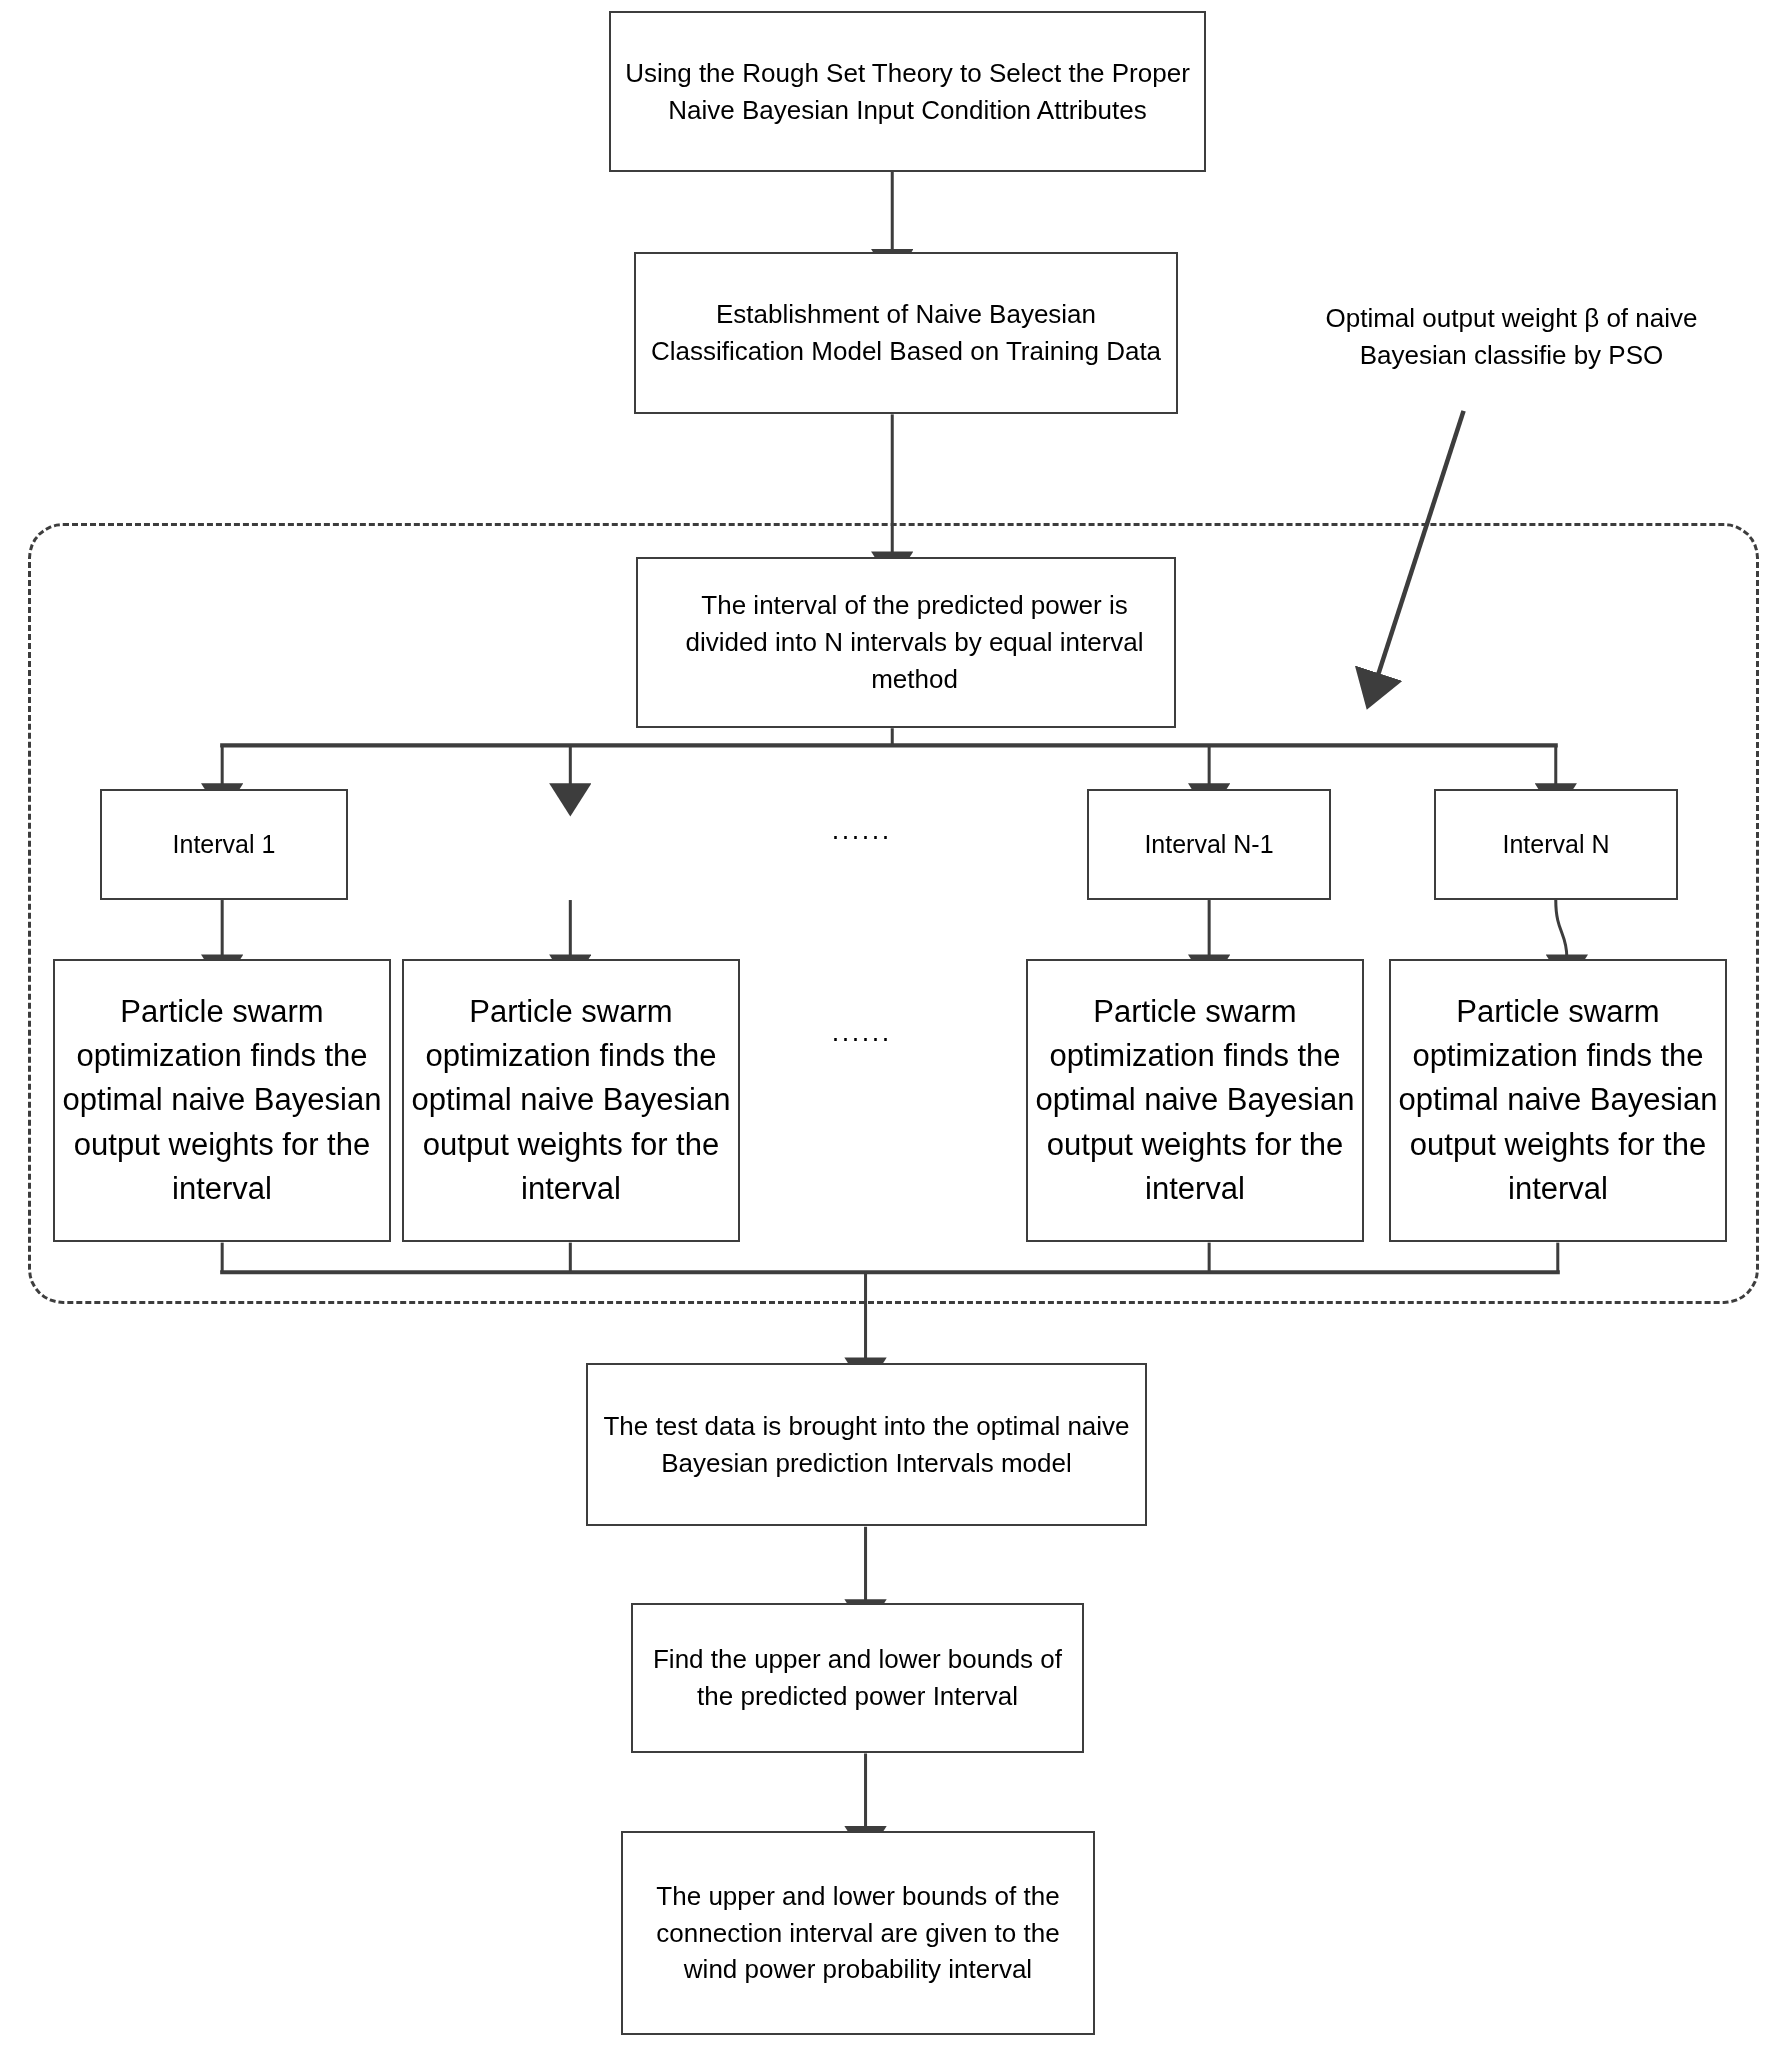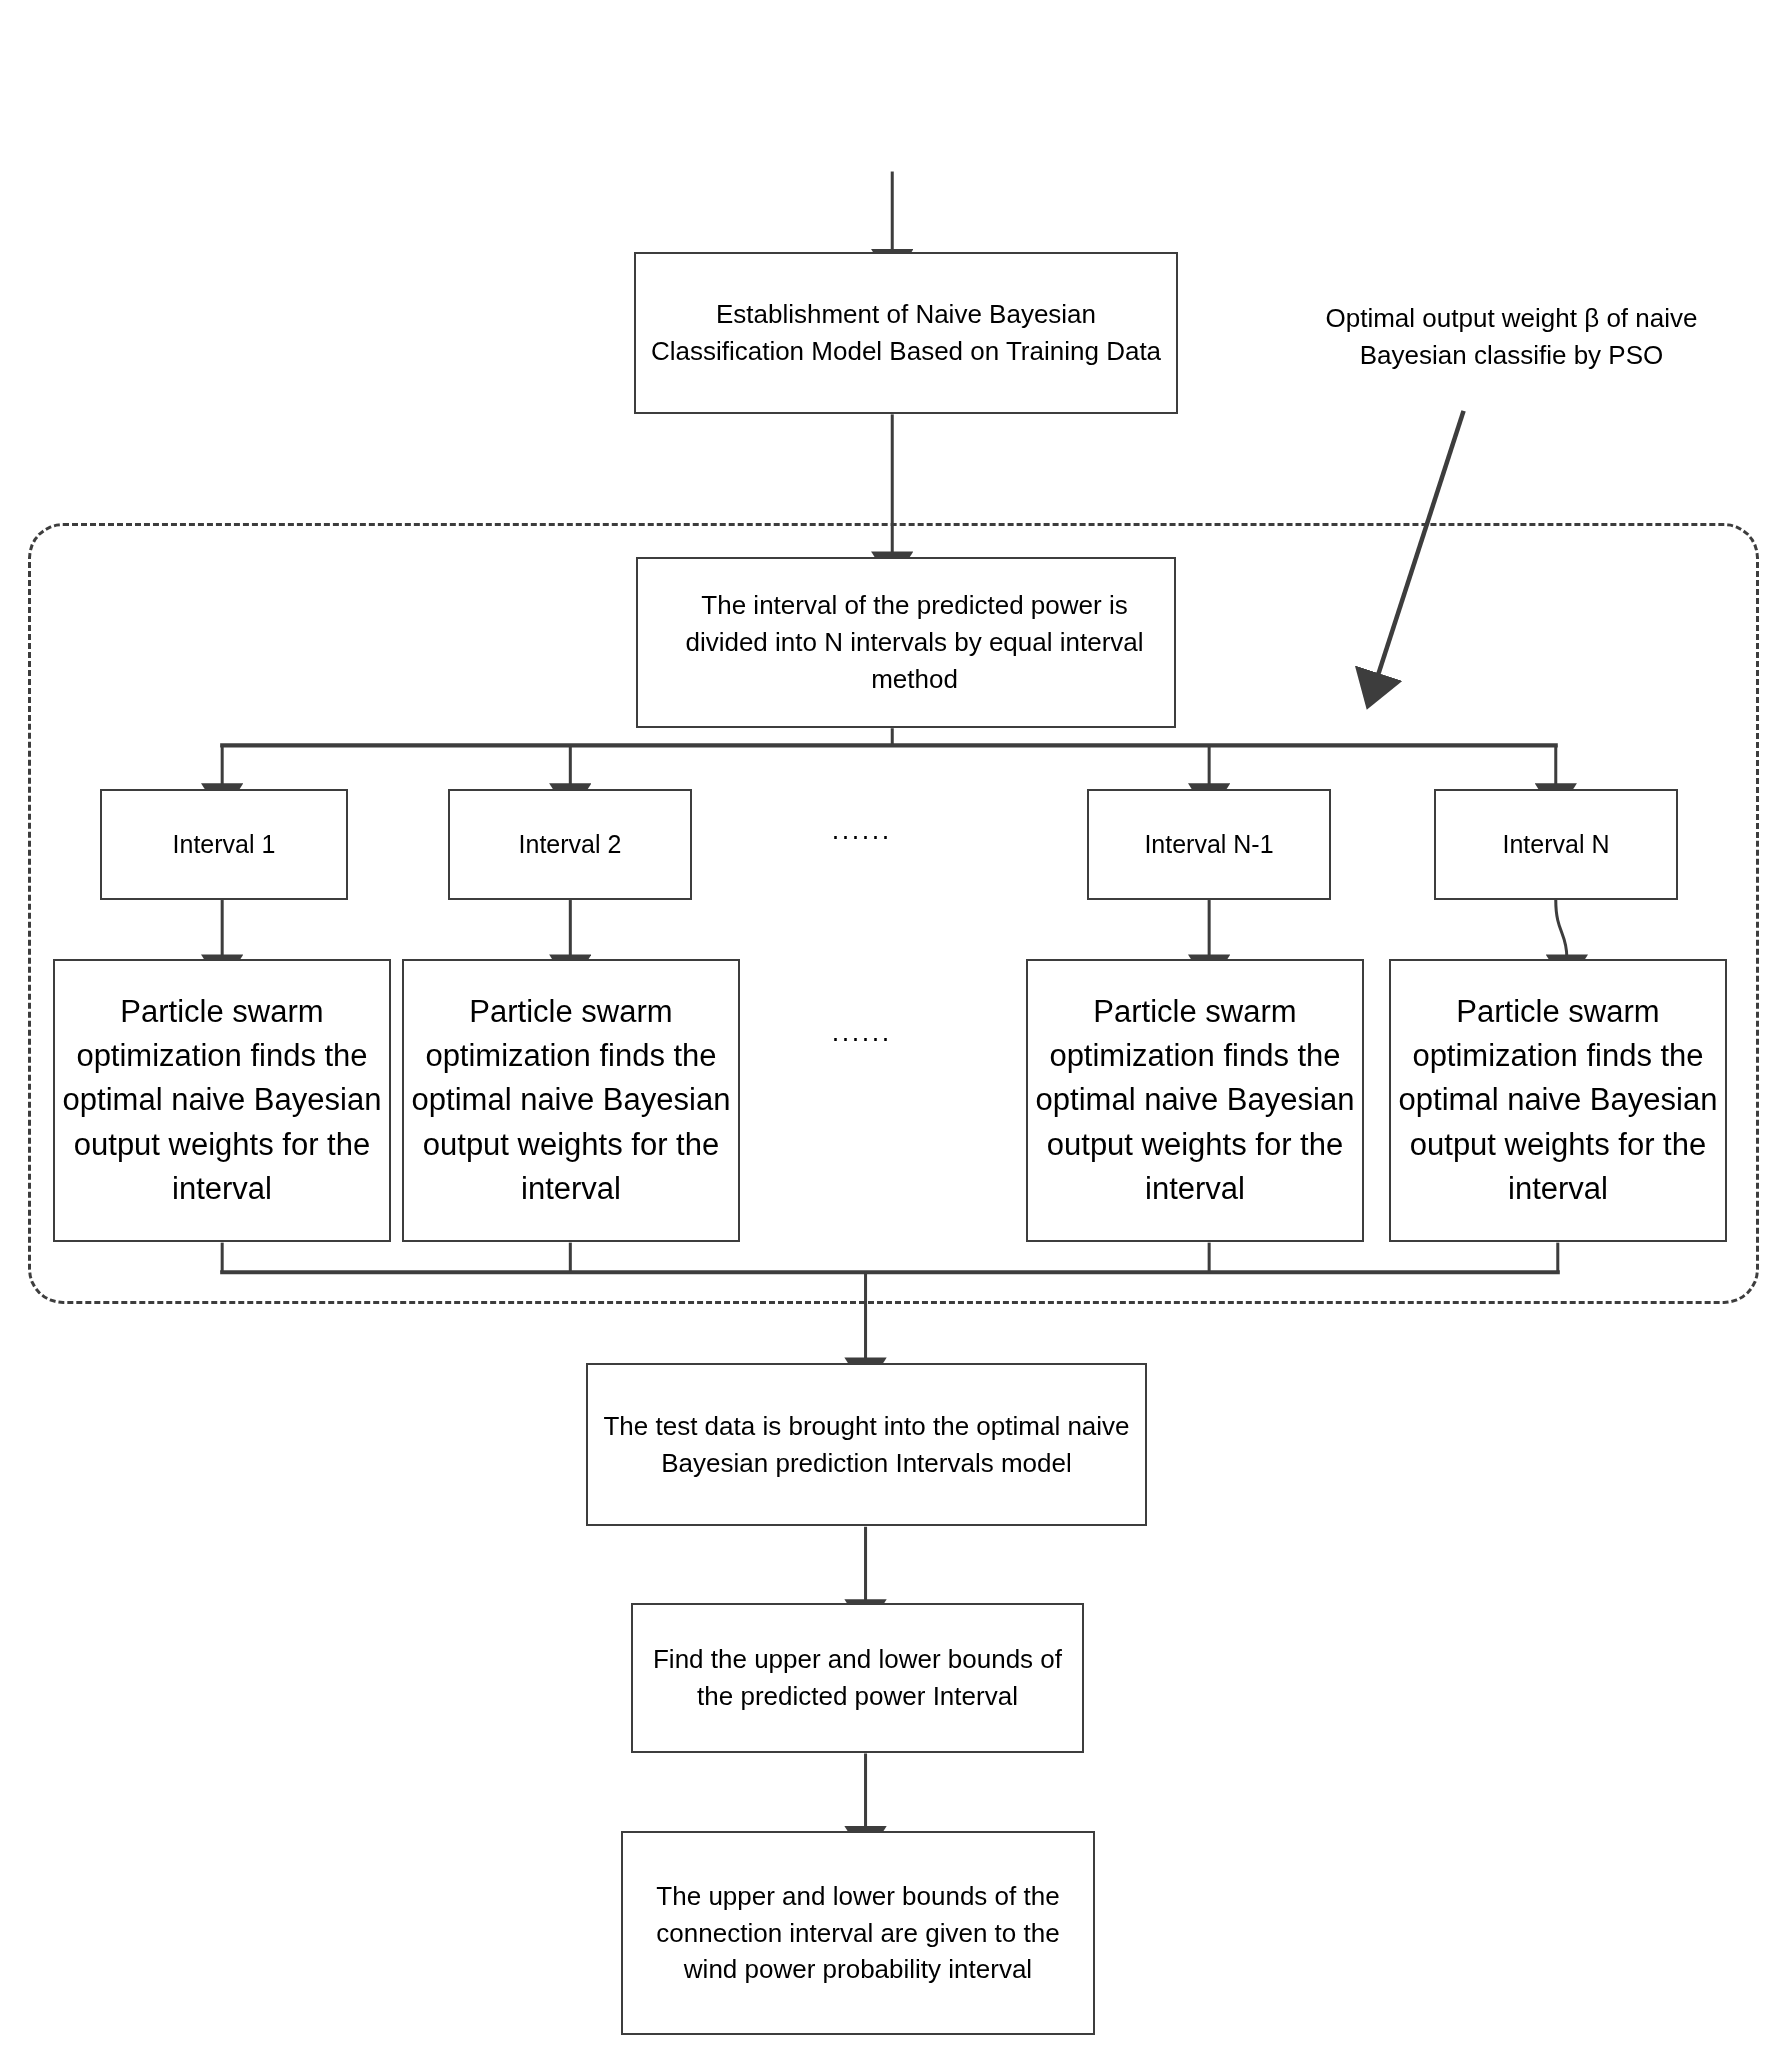--- a/index.html
+++ b/index.html
@@ -56,38 +56,38 @@
     <line x1="3092" y1="2466" x2="3092" y2="2525" stroke="#3d3d3d" stroke-width="6"></line>
     <line x1="437" y1="2525" x2="3096" y2="2525" stroke="#3d3d3d" stroke-width="8"></line>
     <line x1="1718" y1="2525" x2="1718" y2="2700" stroke="#3d3d3d" stroke-width="6" marker-end="url(#ah)"></line>
 
     <line x1="1718" y1="3030" x2="1718" y2="3180" stroke="#3d3d3d" stroke-width="6" marker-end="url(#ah)"></line>
     <line x1="1718" y1="3480" x2="1718" y2="3630" stroke="#3d3d3d" stroke-width="6" marker-end="url(#ah)"></line>
 
     <line x1="2905" y1="815" x2="2735" y2="1340" stroke="#3d3d3d" stroke-width="9" marker-end="url(#ahbig)"></line>
   </svg>
 
+  <div class="box fs-main" style="left:609px;top:11px;width:597px;height:161px;">
+    <span>Using the Rough Set Theory to Select the Proper Naive Bayesian Input Condition Attributes</span>
+  </div>
 
   <div class="box fs-main" style="left:634px;top:252px;width:544px;height:162px;">
     <span>Establishment of Naive Bayesian Classification Model Based on Training Data</span>
   </div>
 
   <div class="note" style="left:1290px;top:300px;width:443px;">
     <span>Optimal output weight β of naive Bayesian classifie by PSO</span>
   </div>
 
   <div class="box fs-main" style="left:636px;top:557px;width:540px;height:171px;padding-left:24px;">
     <span>The interval of the predicted power is divided into N intervals by equal interval method</span>
   </div>
 
   <div class="box fs-int" style="left:100px;top:789px;width:248px;height:111px;">
     <span>Interval 1</span>
-  </div>
-  <div class="box fs-int" style="left:448px;top:789px;width:244px;height:111px;">
-    <span>Interval 2</span>
   </div>
   <div class="box fs-int" style="left:1087px;top:789px;width:244px;height:111px;align-items:center;">
     <span>Interval N-1</span>
   </div>
   <div class="box fs-int" style="left:1434px;top:789px;width:244px;height:111px;">
     <span>Interval N</span>
   </div>
 
   <div class="ellip" style="left:831px;top:821px;">
     <span>······</span>

